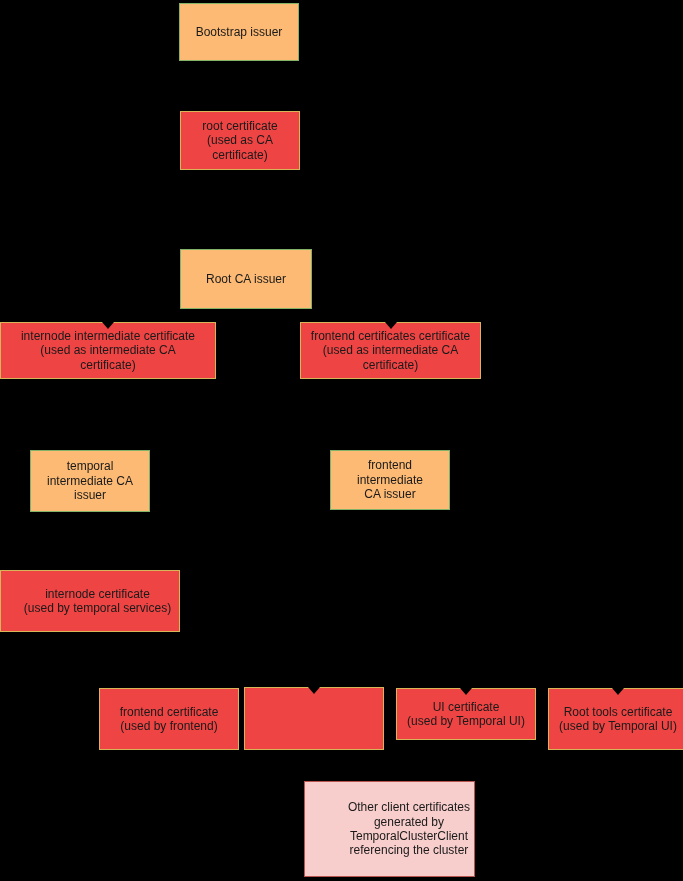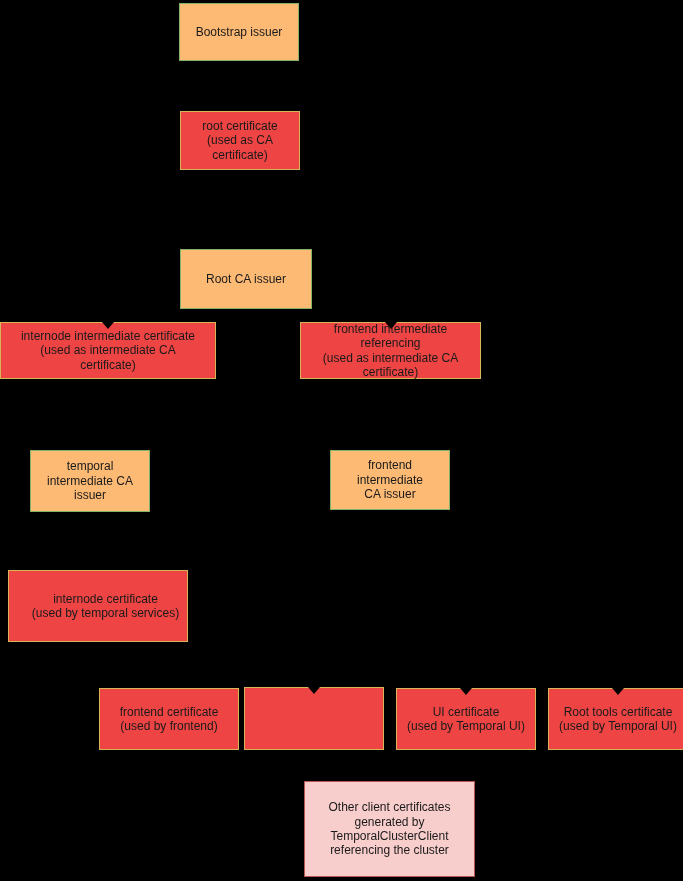--- a/index.html
+++ b/index.html
@@ -24,21 +24,21 @@
     justify-content: center;
     text-align: center;
     font-size: 12px;
     line-height: 1.2;
     color: #1a1a1a;
     white-space: pre-line;
     padding: 2px 4px;
   }
   .node.green  { background: #fdba74; border-color: #82b366; }
   .node.yellow { background: #ef4444; border-color: #d6b656; justify-content: center; }
-  .node.pink   { background: #f8cecc; border-color: #b85450; }
+  .node.pink   { background: #f8cecc; border-color: #b85450; justify-content: flex-end; }
   .arrowhead {
     position: absolute;
     top: -1px;
     left: 50%;
     transform: translateX(-50%);
     width: 0;
     height: 0;
     border-left: 6px solid transparent;
     border-right: 6px solid transparent;
     border-top: 7px solid #000000;
@@ -58,44 +58,44 @@
   </div>
     <div class="node green" style="left: 180px; top: 213px; width: 132px; height: 60px; margin-top: 36px;">
     <span class="label">Root CA issuer</span>
   </div>
     <div class="node yellow" style="left: 0px; top: 322px; width: 216px; height: 57px;">
     <span class="label">internode intermediate certificate
 (used as intermediate CA
 certificate)</span>
   <div class="arrowhead" style="border-top-color: rgb(0, 0, 0);"></div></div>
     <div class="node yellow" style="left: 300px; top: 322px; width: 181px; height: 57px;">
-    <span class="label">frontend intermediate referencing
+    <span class="label">frontend certificates certificate
 (used as intermediate CA
 certificate)</span>
   <div class="arrowhead" style="border-top-color: rgb(0, 0, 0);"></div></div>
     <div class="node green" style="left: 30px; top: 450px; width: 120px; height: 62px;">
     <span class="label">temporal
 intermediate CA
 issuer</span>
   </div>
     <div class="node green" style="left: 330px; top: 450px; width: 120px; height: 60px;">
     <span class="label">frontend intermediate
 CA issuer</span>
   </div>
-    <div class="node yellow" style="left: 8px; top: 570px; width: 180px; height: 72px; padding-left: 19px;">
+    <div class="node yellow" style="left: 0px; top: 570px; width: 180px; height: 62px; padding-left: 19px;">
     <span class="label">internode certificate
 (used by temporal services)</span>
   </div>
     <div class="node yellow" style="left: 99px; top: 688px; width: 140px; height: 62px;">
     <span class="label">frontend certificate
 (used by frontend)</span>
   </div>
     <div class="node yellow" style="left: 244px; top: 687px; width: 140px; height: 63px;">
   <div class="arrowhead" style="border-top-color: rgb(0, 0, 0);"></div></div>
-    <div class="node yellow" style="left: 396px; top: 688px; width: 140px; height: 62px;">
+    <div class="node yellow" style="left: 396px; top: 688px; width: 140px; height: 52px;">
     <span class="label">UI certificate
 (used by Temporal UI)</span>
   <div class="arrowhead" style="border-top-color: rgb(0, 0, 0);"></div></div>
     <div class="node yellow" style="left: 548px; top: 688px; width: 140px; height: 62px;">
     <span class="label">Root tools certificate
 (used by Temporal UI)</span>
   <div class="arrowhead" style="border-top-color: rgb(0, 0, 0);"></div></div>
     <div class="node pink" style="left: 304px; top: 781px; width: 171px; height: 96px;">
     <span class="label">Other client certificates
 generated by

